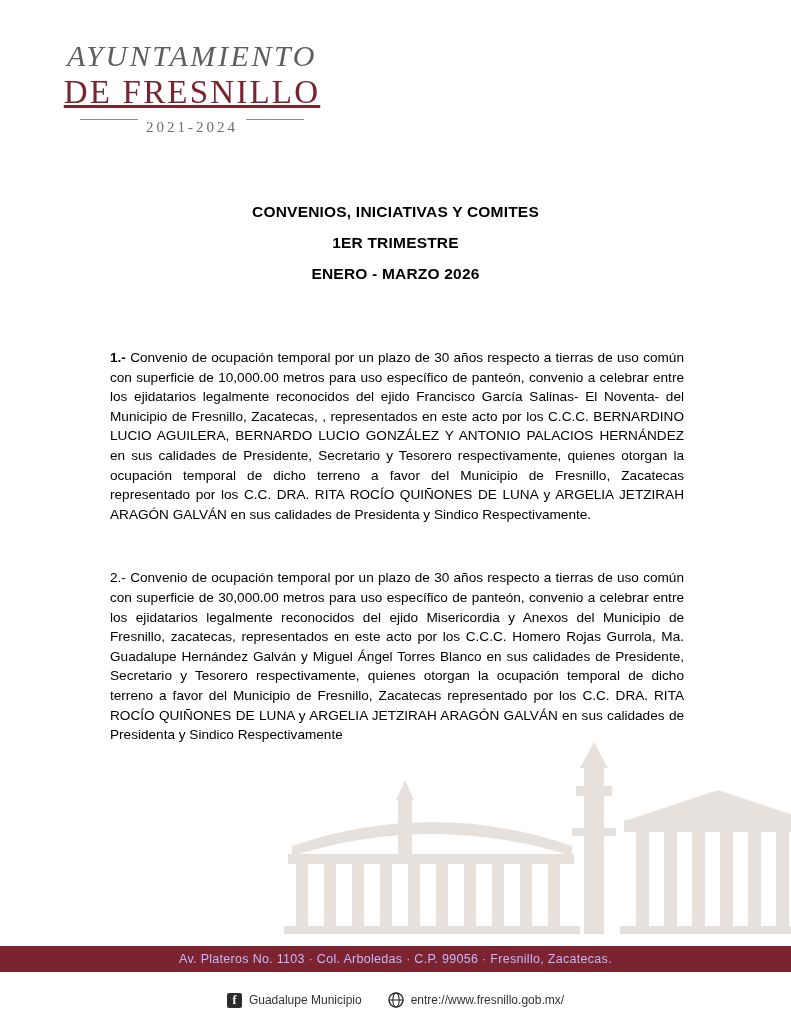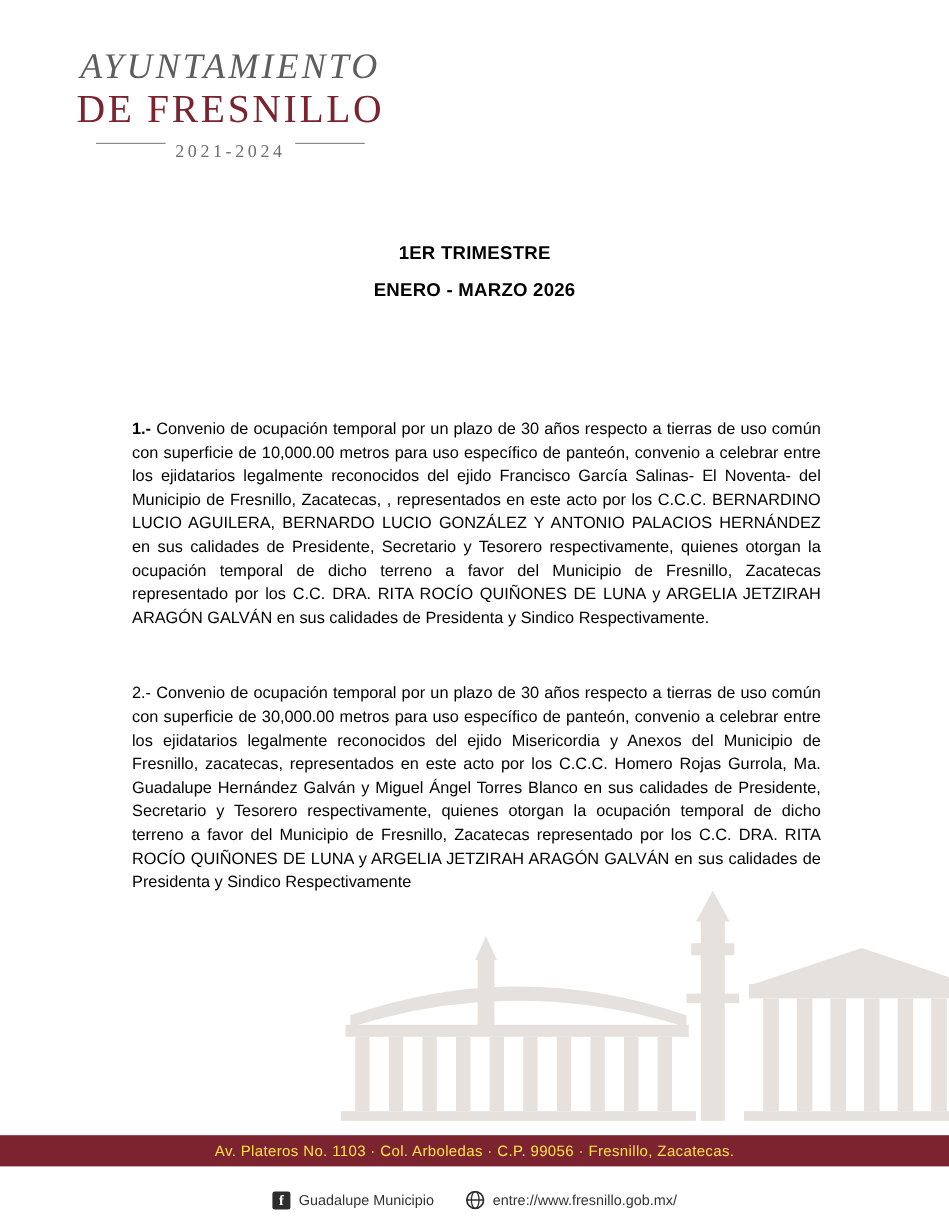--- a/index.html
+++ b/index.html
@@ -36,20 +36,21 @@
   }
   .logo-line2 {
     font-family: "Liberation Serif", serif;
     font-size: 33px;
     letter-spacing: 2.2px;
     color: #7b2430;
     font-weight: 400;
     line-height: 1.15;
     margin-top: 2px;
     white-space: nowrap;
+    text-decoration: underline;
   }
   .logo-years-row {
     display: flex;
     align-items: flex-start;
     justify-content: center;
     margin-top: 8px;
     gap: 8px;
   }
   .logo-rule {
     height: 1px;
@@ -109,21 +110,21 @@
   }
 
   
   .footer-bar {
     position: absolute;
     left: 0;
     bottom: 52px;
     width: 791px;
     height: 26px;
     background: #7b2430;
-    color: #fde047;
+    color: #c4b5fd;
     display: flex;
     align-items: center;
     justify-content: center;
   }
   .footer-bar span {
     font-size: 12.5px;
     letter-spacing: 0.3px;
   }
   .footer-social {
     position: absolute;
@@ -168,20 +169,21 @@
   <div class="logo-line1">AYUNTAMIENTO</div>
   <div class="logo-line2">DE FRESNILLO</div>
   <div class="logo-years-row">
     <div class="logo-rule"></div>
     <div class="logo-years">2021-2024</div>
     <div class="logo-rule"></div>
   </div>
 </div>
 
 <div class="title-block">
+  <div class="title-line">CONVENIOS, INICIATIVAS Y COMITES</div>
   <div class="title-line">1ER TRIMESTRE</div>
   <div class="title-line">ENERO - MARZO 2026</div>
 </div>
 
 <div class="doc-body">
   <p class="para">
     <span class="lead">1.-</span><span> Convenio de ocupación temporal por un plazo de 30 años respecto a tierras de uso común con superficie de 10,000.00 metros para uso específico de panteón, convenio a celebrar entre los ejidatarios legalmente reconocidos del ejido Francisco García Salinas- El Noventa- del Municipio de Fresnillo, Zacatecas, , representados en este acto por los C.C.C. BERNARDINO LUCIO AGUILERA, BERNARDO LUCIO GONZÁLEZ Y ANTONIO PALACIOS HERNÁNDEZ en sus calidades de Presidente, Secretario y Tesorero respectivamente, quienes otorgan la ocupación temporal de dicho terreno a favor del Municipio de Fresnillo, Zacatecas representado por los C.C. DRA. RITA ROCÍO QUIÑONES DE LUNA y ARGELIA JETZIRAH ARAGÓN GALVÁN en sus calidades de Presidenta y Sindico Respectivamente.</span>
   </p>
   <p class="para">
     <span>2.-</span><span> Convenio de ocupación temporal por un plazo de 30 años respecto a tierras de uso común con superficie de 30,000.00 metros para uso específico de panteón, convenio a celebrar entre los ejidatarios legalmente reconocidos del ejido Misericordia y Anexos del Municipio de Fresnillo, zacatecas, representados en este acto por los C.C.C.  Homero Rojas Gurrola, Ma. Guadalupe Hernández Galván y Miguel Ángel Torres Blanco en sus calidades de Presidente, Secretario y Tesorero respectivamente, quienes otorgan la ocupación temporal de dicho terreno a favor del Municipio de Fresnillo, Zacatecas representado por los C.C. DRA. RITA ROCÍO QUIÑONES DE LUNA y ARGELIA JETZIRAH ARAGÓN GALVÁN en sus calidades de Presidenta y Sindico Respectivamente</span>

